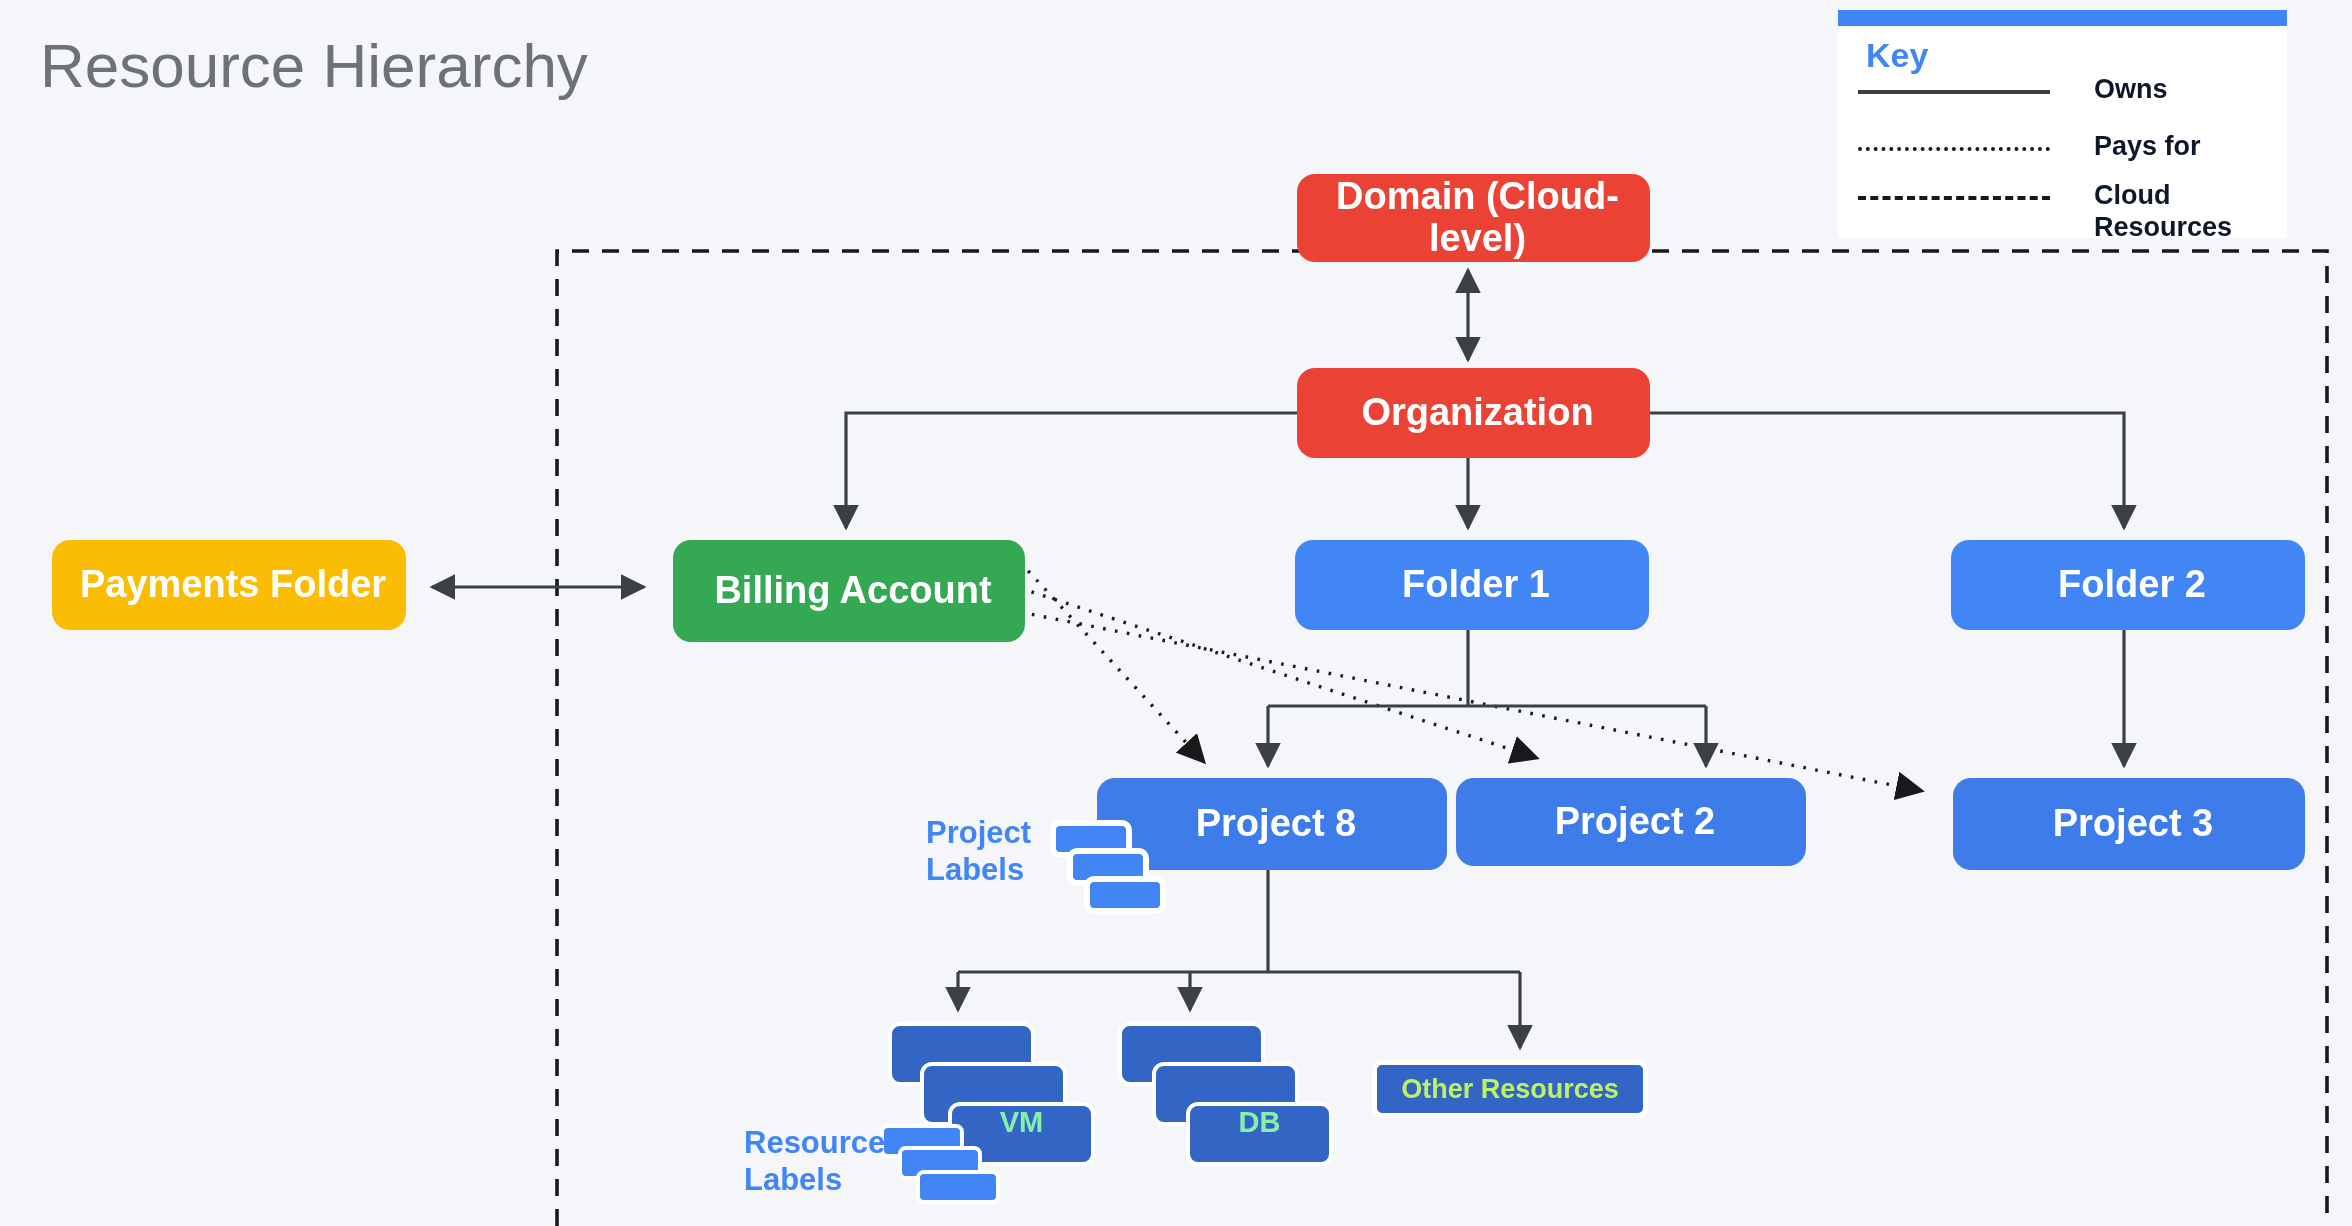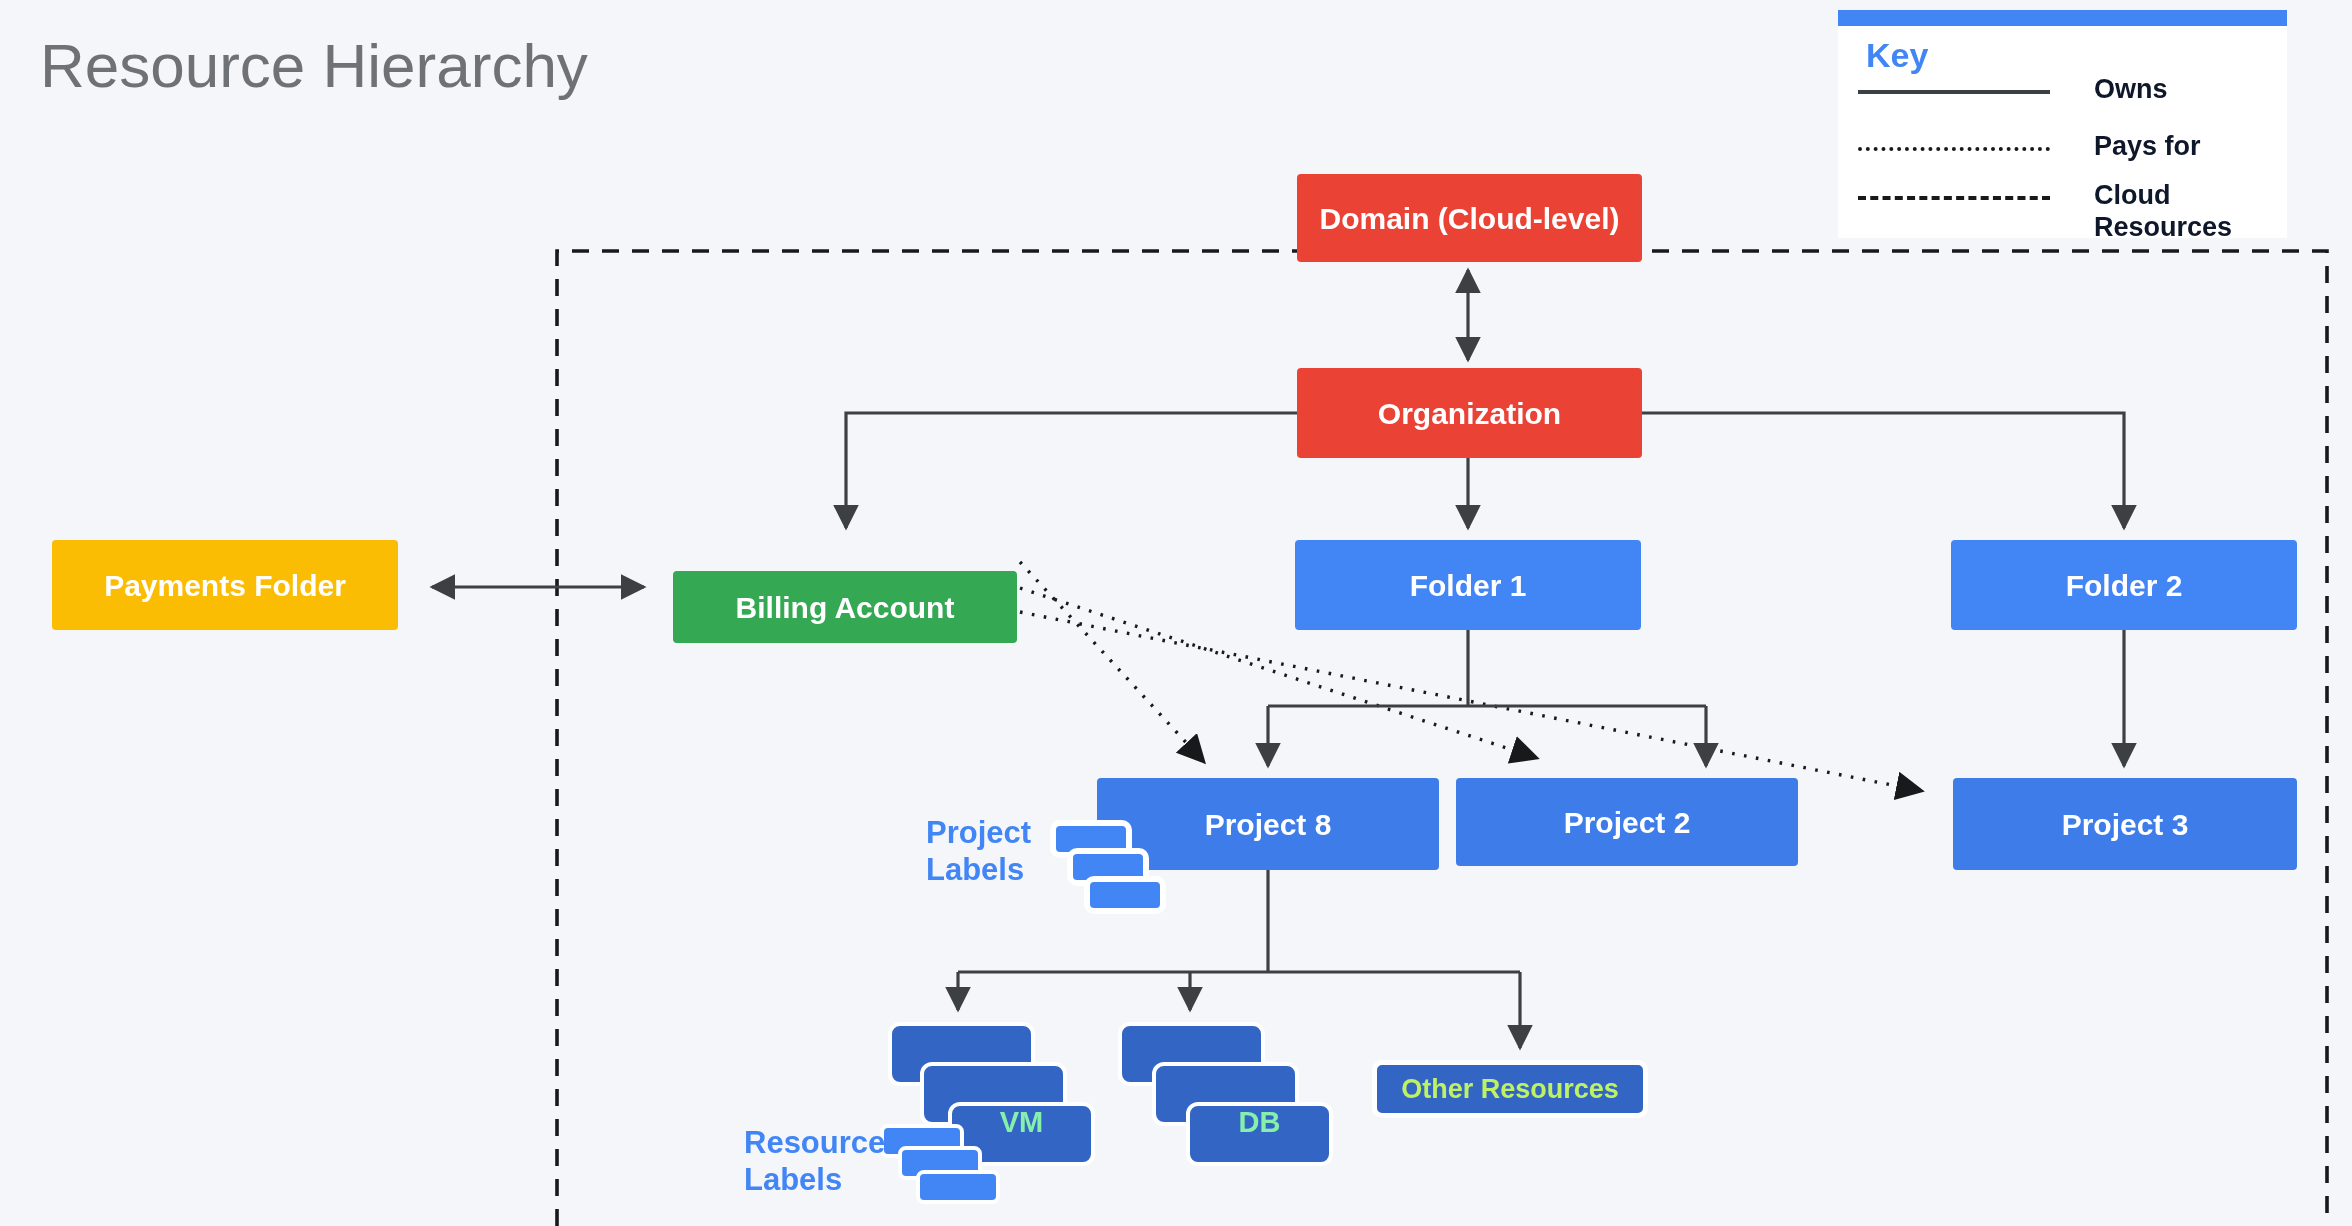--- a/index.html
+++ b/index.html
@@ -14,34 +14,34 @@
     letter-spacing:0px;
   }
   svg.wires{position:absolute;left:0;top:0;width:2352px;height:1226px;}
   .solid-line{stroke:var(--line-color);stroke-width:3.2;fill:none;}
   .dotted-line{stroke:var(--ink);stroke-width:3.4;fill:none;stroke-dasharray:2.6 9.5;stroke-linecap:butt;}
   .dashed-line{stroke:var(--ink);stroke-width:3.6;fill:none;stroke-dasharray:17 13;}
   .arrow-fill{fill:var(--line-color);}
   .arrow-fill-ink{fill:var(--ink);}
 
   .node{
-    position:absolute;border-radius:4px;color:#fff;font-weight:700;
+    position:absolute;border-radius:18px;color:#fff;font-weight:700;
     display:flex;align-items:center;justify-content:center;
-    font-size:30px;text-align:center;line-height:1.1;
+    font-size:38px;text-align:center;line-height:1.1;padding-left:8px;
   }
   .red{background:var(--red);}
   .yellow{background:var(--yellow);}
   .green{background:var(--green);}
   .fblue{background:var(--folder-blue);}
   .pblue{background:var(--project-blue);}
 
   #n-domain{left:1297px;top:174px;width:345px;height:88px;}
   #n-organization{left:1297px;top:368px;width:345px;height:90px;}
   #n-payments{left:52px;top:540px;width:346px;height:90px;}
-  #n-billing{left:673px;top:540px;width:344px;height:72px;margin-top:31px;}
+  #n-billing{left:673px;top:540px;width:344px;height:102px;}
   #n-folder1{left:1295px;top:540px;width:346px;height:90px;}
   #n-folder2{left:1951px;top:540px;width:346px;height:90px;}
   #n-project1{left:1097px;top:778px;width:342px;height:92px;}
   #n-project2{left:1456px;top:778px;width:342px;height:88px;}
   #n-project3{left:1953px;top:778px;width:344px;height:92px;}
 
   .card{
     position:absolute;background:var(--folder-blue);
     border:6px solid #fff;border-radius:10px;
   }

